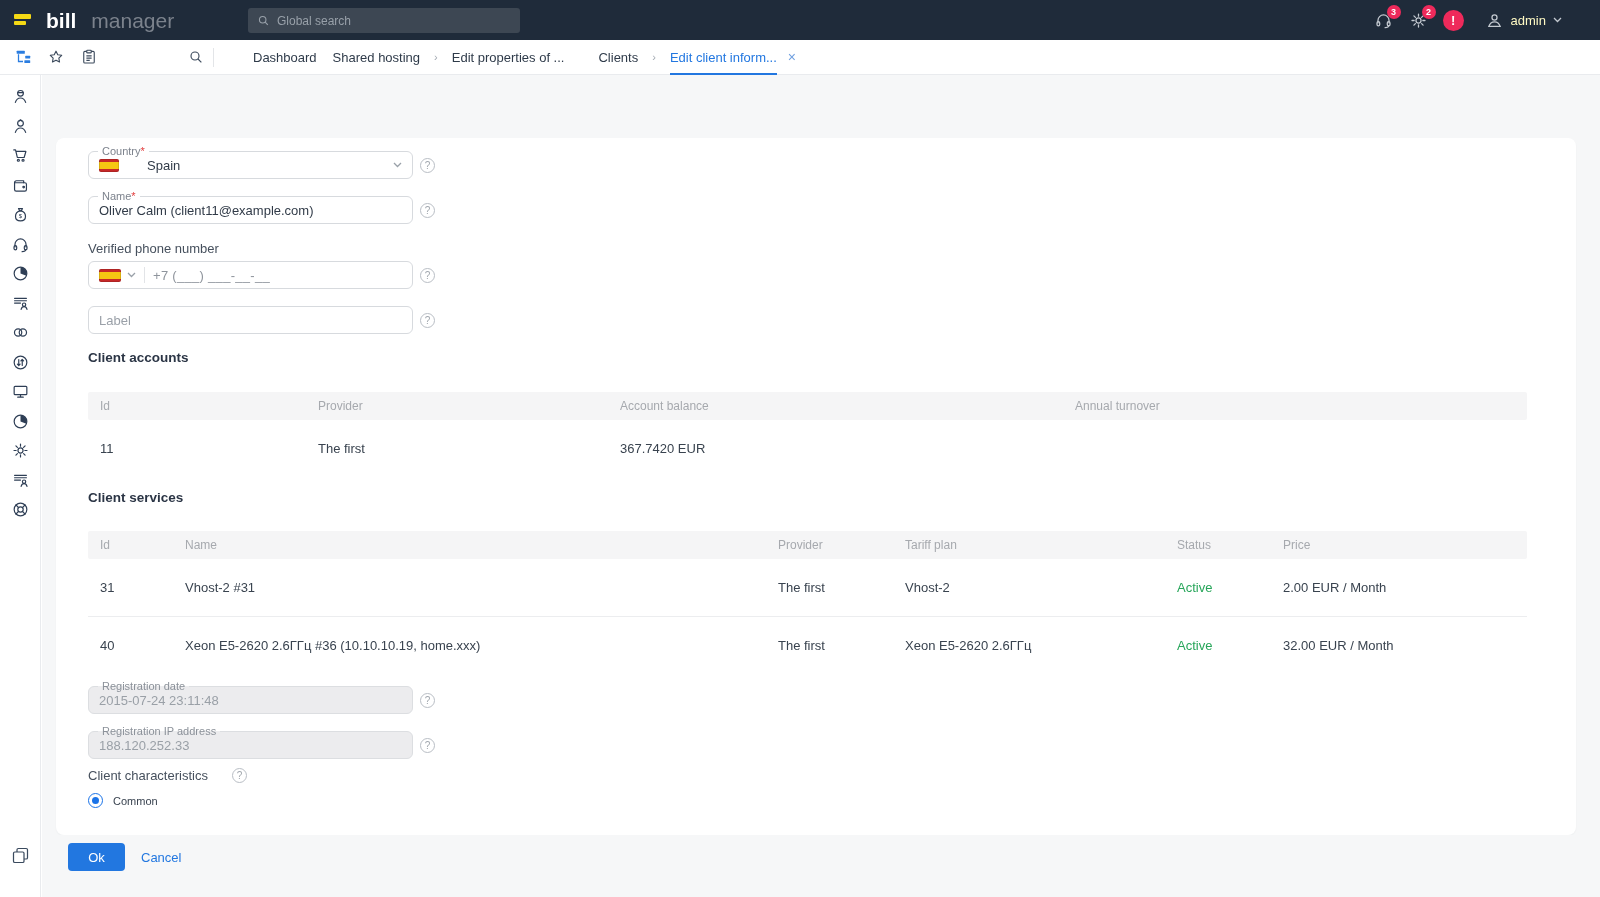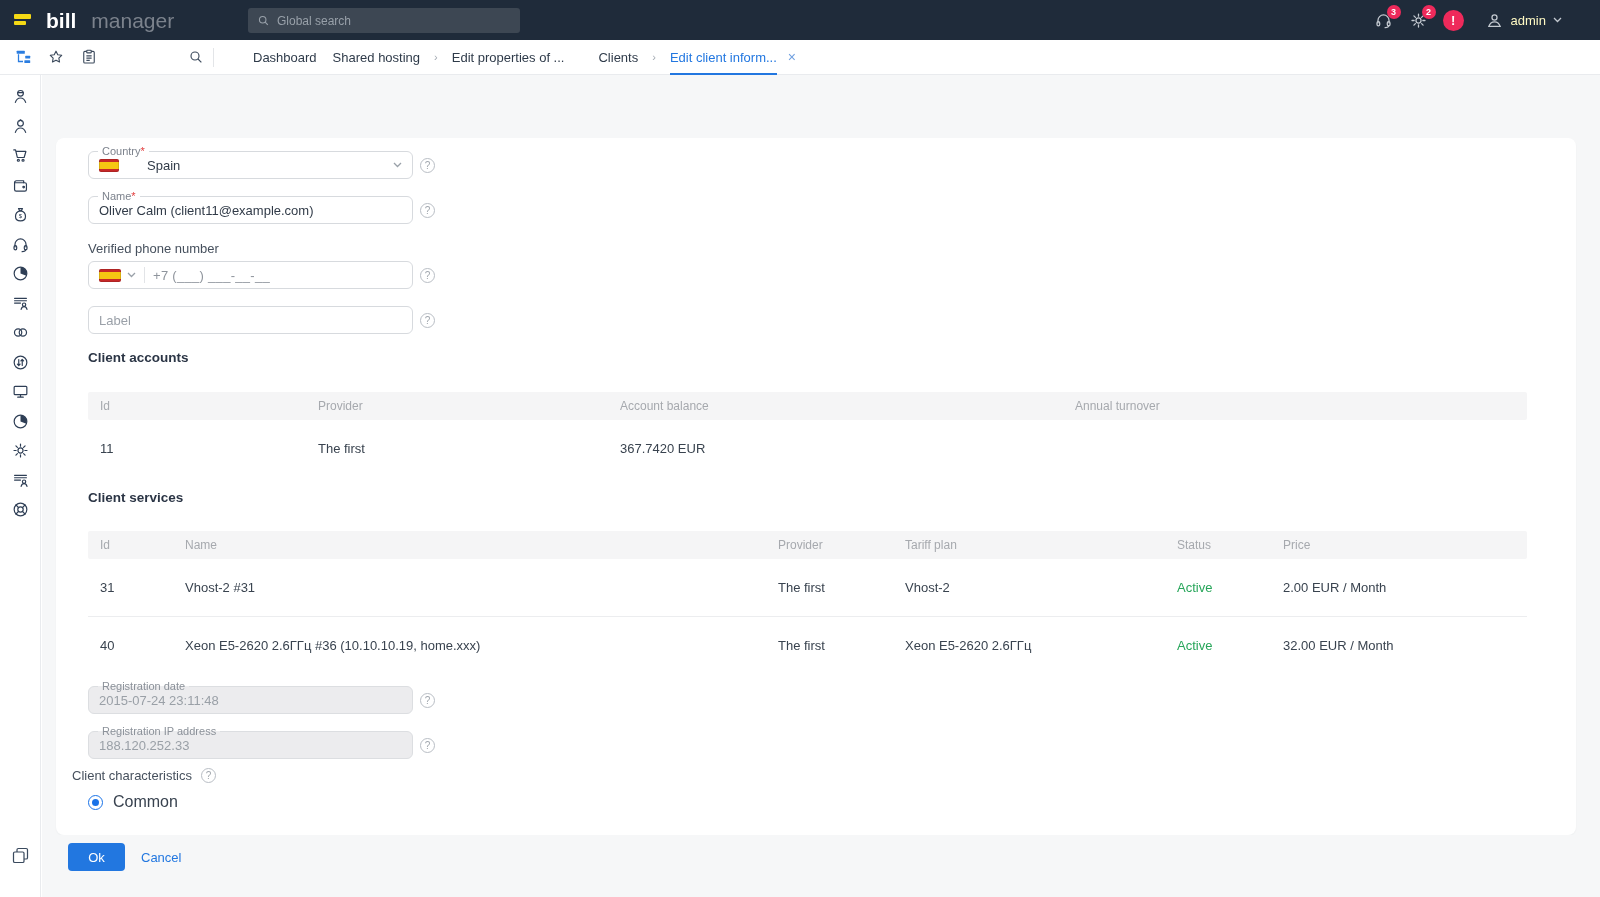--- a/index.html
+++ b/index.html
@@ -82,27 +82,27 @@
   .tbl{position:absolute;left:32px;width:1439px}
   .thead,.trow{display:grid;align-items:center;padding-left:12px}
   .thead{height:28px;background:#f5f5f6;font-size:12px;color:#a6a9ae;border-radius:2px}
   .trow{height:57px;font-size:13px;color:#39434f}
   .trow+.trow{border-top:1px solid #ecedef}
   .g-accounts{grid-template-columns:218px 302px 455px 1fr}
   .g-services{grid-template-columns:85px 593px 127px 272px 106px 1fr}
   .status-active{color:var(--green,#27a65a)}
 
   
-  .char-row{position:absolute;left:16px;top:630px;display:flex;align-items:center;gap:9px}
+  .char-row{position:absolute;left:32px;top:630px;display:flex;align-items:center;gap:24px}
   .char-label{font-size:13px;color:#46505d}
   .help-inline{position:static}
   .radio-row{position:absolute;left:32px;top:655px;display:flex;align-items:center;gap:10px;cursor:pointer}
   .radio-outer{width:15px;height:15px;border-radius:50%;border:1.5px solid #1a73e8;display:flex;align-items:center;justify-content:center;background:#fff}
   .radio-dot{width:7px;height:7px;border-radius:50%;background:#1a73e8}
-  .radio-label{font-size:16px;color:#38424f}
+  .radio-label{font-size:11px;color:#38424f}
 
   
   .footer{position:absolute;left:0;top:760px;width:1558px;height:62px;background:#f6f7f8}
   .ok-btn{position:absolute;left:26px;top:8px;width:57px;height:28px;background:var(--accent,#2277e0);color:#fff;
     border:none;border-radius:4px;font-size:13px;font-family:inherit;cursor:pointer}
   .cancel{position:absolute;left:99px;top:15px;font-size:13px;color:var(--accent,#2277e0);cursor:pointer}
 
   .chev-svg{flex:0 0 auto}
 </style>
 </head>

